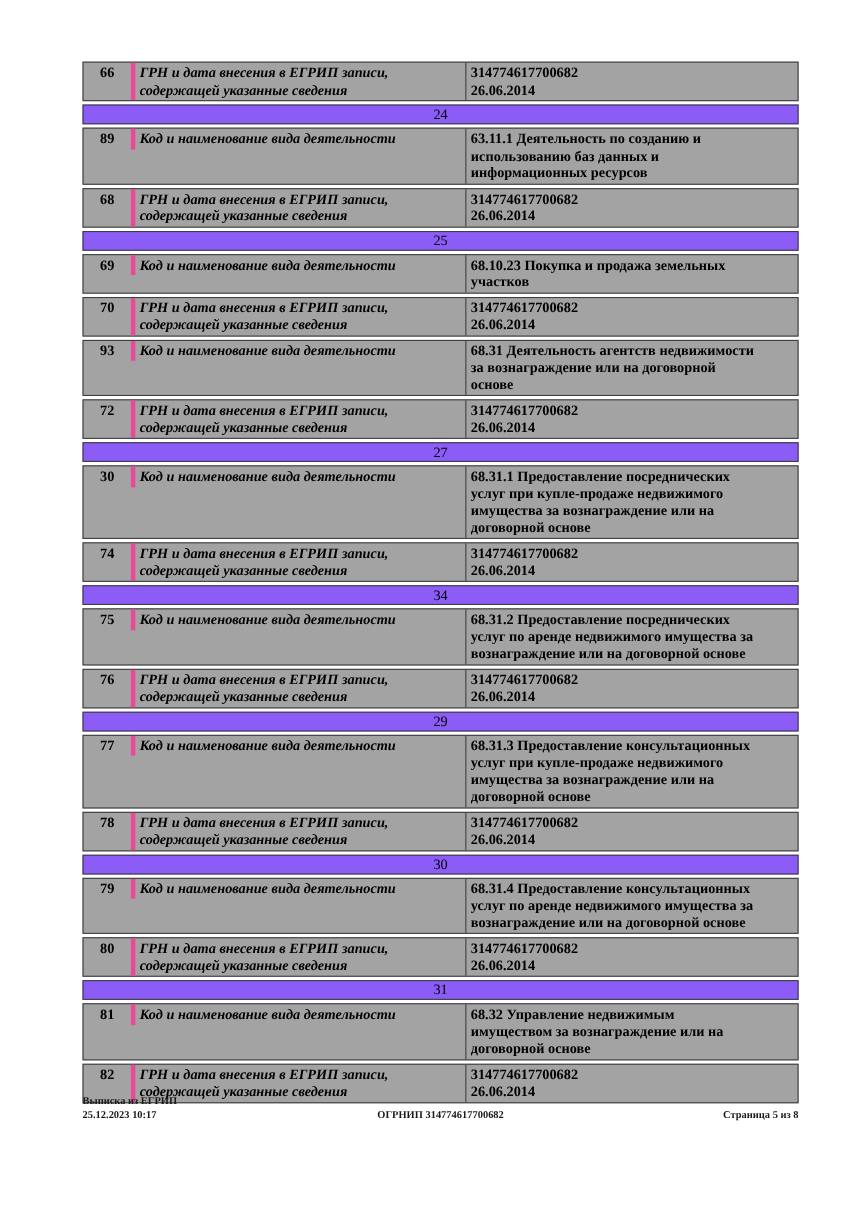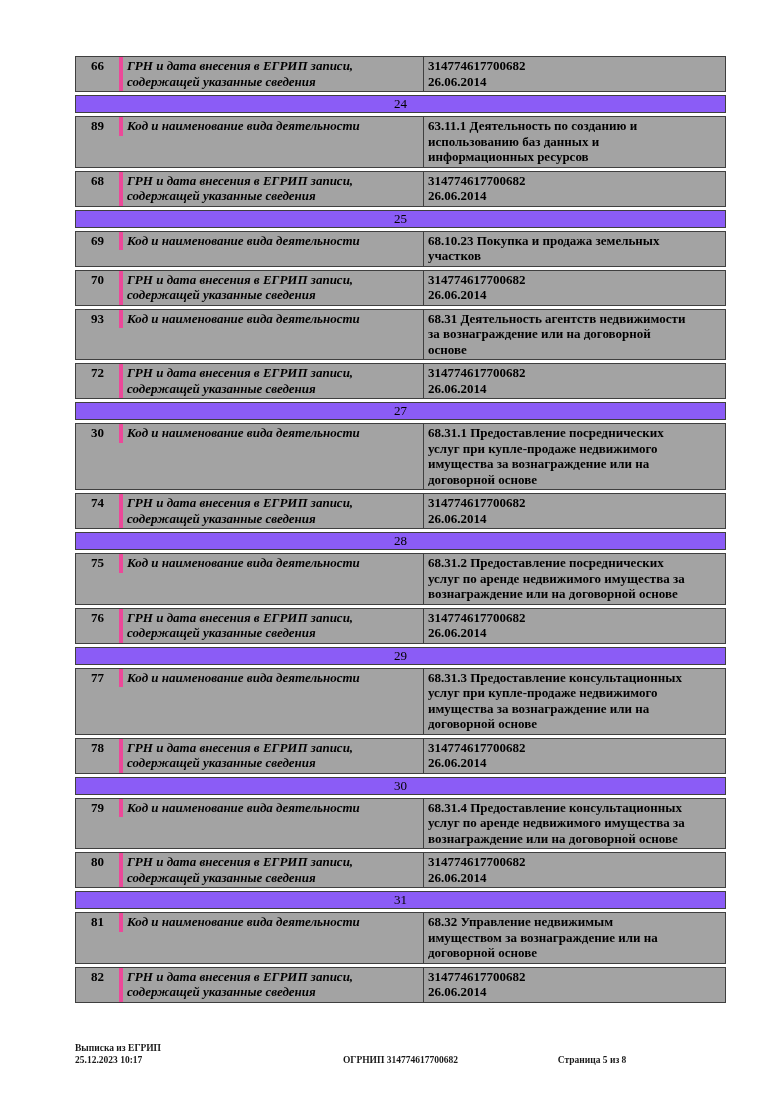--- a/index.html
+++ b/index.html
@@ -56,33 +56,33 @@
     margin-bottom: 3px;
     background: #8b5cf6;
     text-align: center;
     font-size: 13px;
     line-height: 16px;
     font-weight: normal;
   }
   .footer {
     position: absolute;
     left: 75px;
-    top: 1042px;
+    top: 996px;
     width: 651px;
     display: grid;
     grid-template-columns: 1fr auto 1fr;
     align-items: end;
     font-size: 9.5px;
     line-height: 12px;
     font-weight: bold;
     color: #1a1a1a;
   }
   .footer-left  { text-align: left; }
   .footer-center{ }
-  .footer-right { text-align: center; }
+  .footer-right { text-align: right; }
 </style>
 </head>
 <body>
 
 <div class="page">
 
   <div class="doc-table" id="doc-table">
       <div class="data-row">
         <div class="cell num">66</div>
         <div class="cell label">ГРН и дата внесения в ЕГРИП записи,
@@ -142,21 +142,21 @@
 имущества за вознаграждение или на
 договорной основе</div>
       </div>
       <div class="data-row">
         <div class="cell num">74</div>
         <div class="cell label">ГРН и дата внесения в ЕГРИП записи,
 содержащей указанные сведения</div>
         <div class="cell value">314774617700682
 26.06.2014</div>
       </div>
-      <div class="section-row"><span>28</span></div>
+      <div class="section-row"><span>34</span></div>
       <div class="data-row">
         <div class="cell num">75</div>
         <div class="cell label">Код и наименование вида деятельности</div>
         <div class="cell value">68.31.2 Предоставление посреднических
 услуг по аренде недвижимого имущества за
 вознаграждение или на договорной основе</div>
       </div>
       <div class="data-row">
         <div class="cell num">76</div>
         <div class="cell label">ГРН и дата внесения в ЕГРИП записи,

